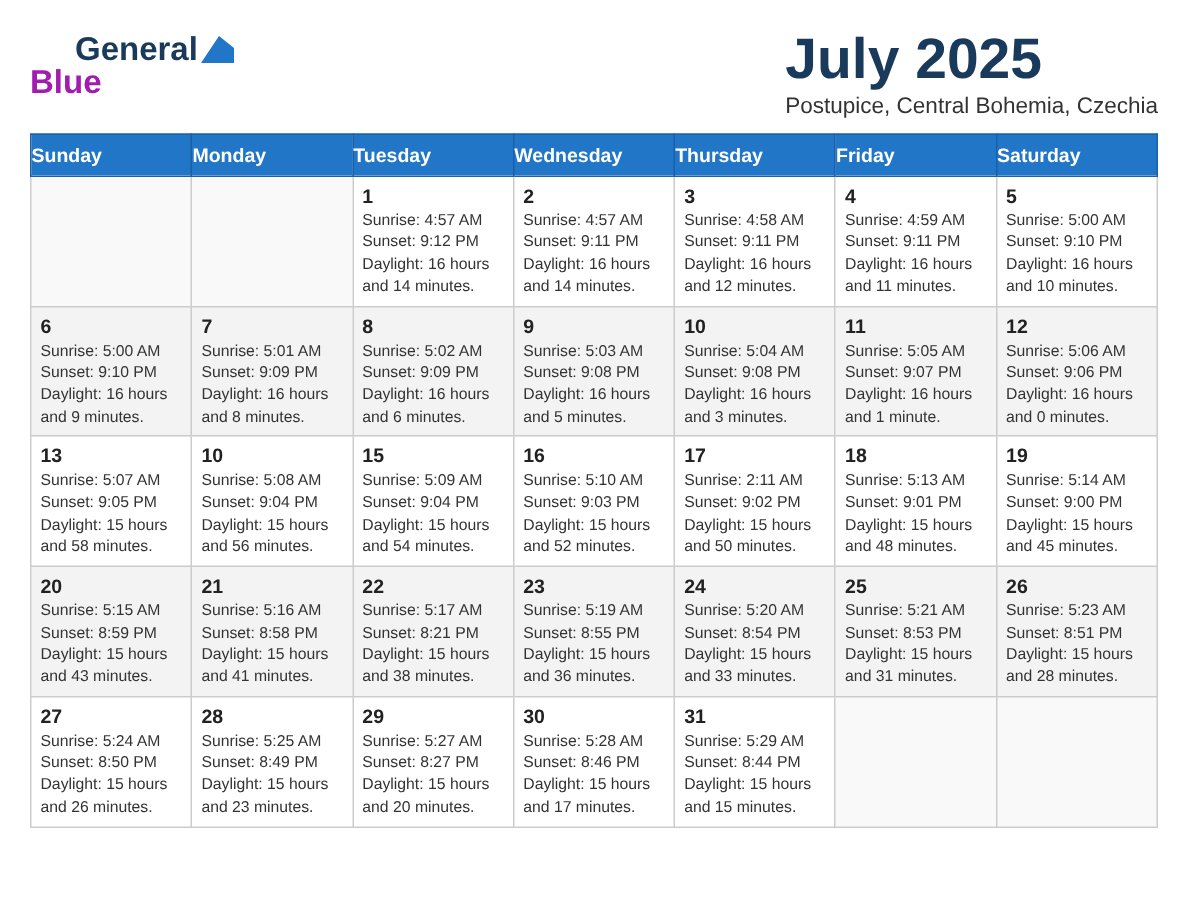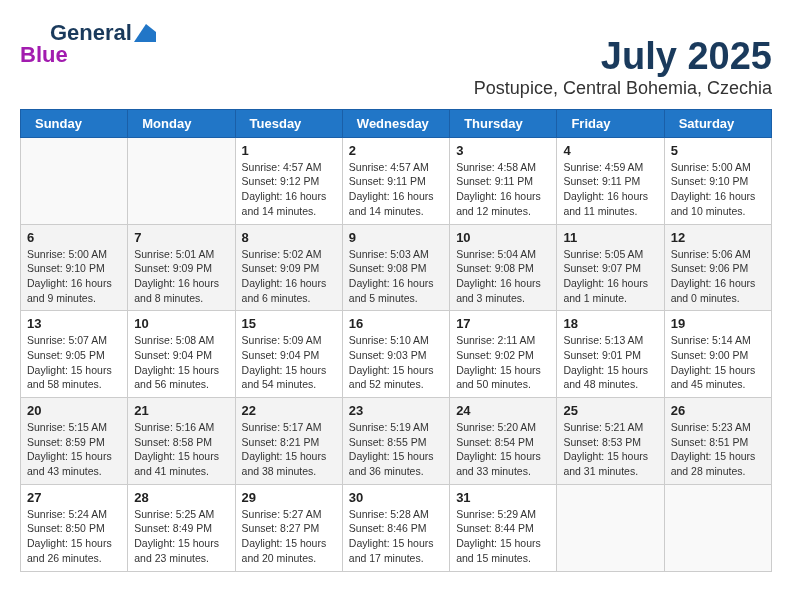--- a/index.html
+++ b/index.html
@@ -15,44 +15,43 @@
       justify-content: space-between;
       align-items: flex-start;
       margin-bottom: 10px;
     }
     .logo {
       display: flex;
       flex-direction: column;
       align-items: flex-start;
     }
     .title-area {
-      text-align: right;
-      margin-top: 16px;
+      text-align: left;
     }
     .month-title {
       font-size: 38px;
       font-weight: bold;
       color: #1a3a5c;
       line-height: 1.1;
     }
     .subtitle {
-      font-size: 18px;
+      font-size: 15px;
       color: #333;
     }
     .calendar {
       width: 100%;
       border-collapse: collapse;
       border: 1px solid #ccc;
     }
     .calendar th {
       background: #2176c7;
       color: #fff;
       font-size: 13px;
       font-weight: bold;
-      padding: 6px 14px;
+      padding: 6px 0;
       text-align: left;
       border: 1px solid #1a5fa8;
     }
     .calendar td {
       vertical-align: top;
       border: 1px solid #ccc;
       padding: 5px 6px;
       font-size: 11px;
       color: #333;
       width: calc(100% / 7);

